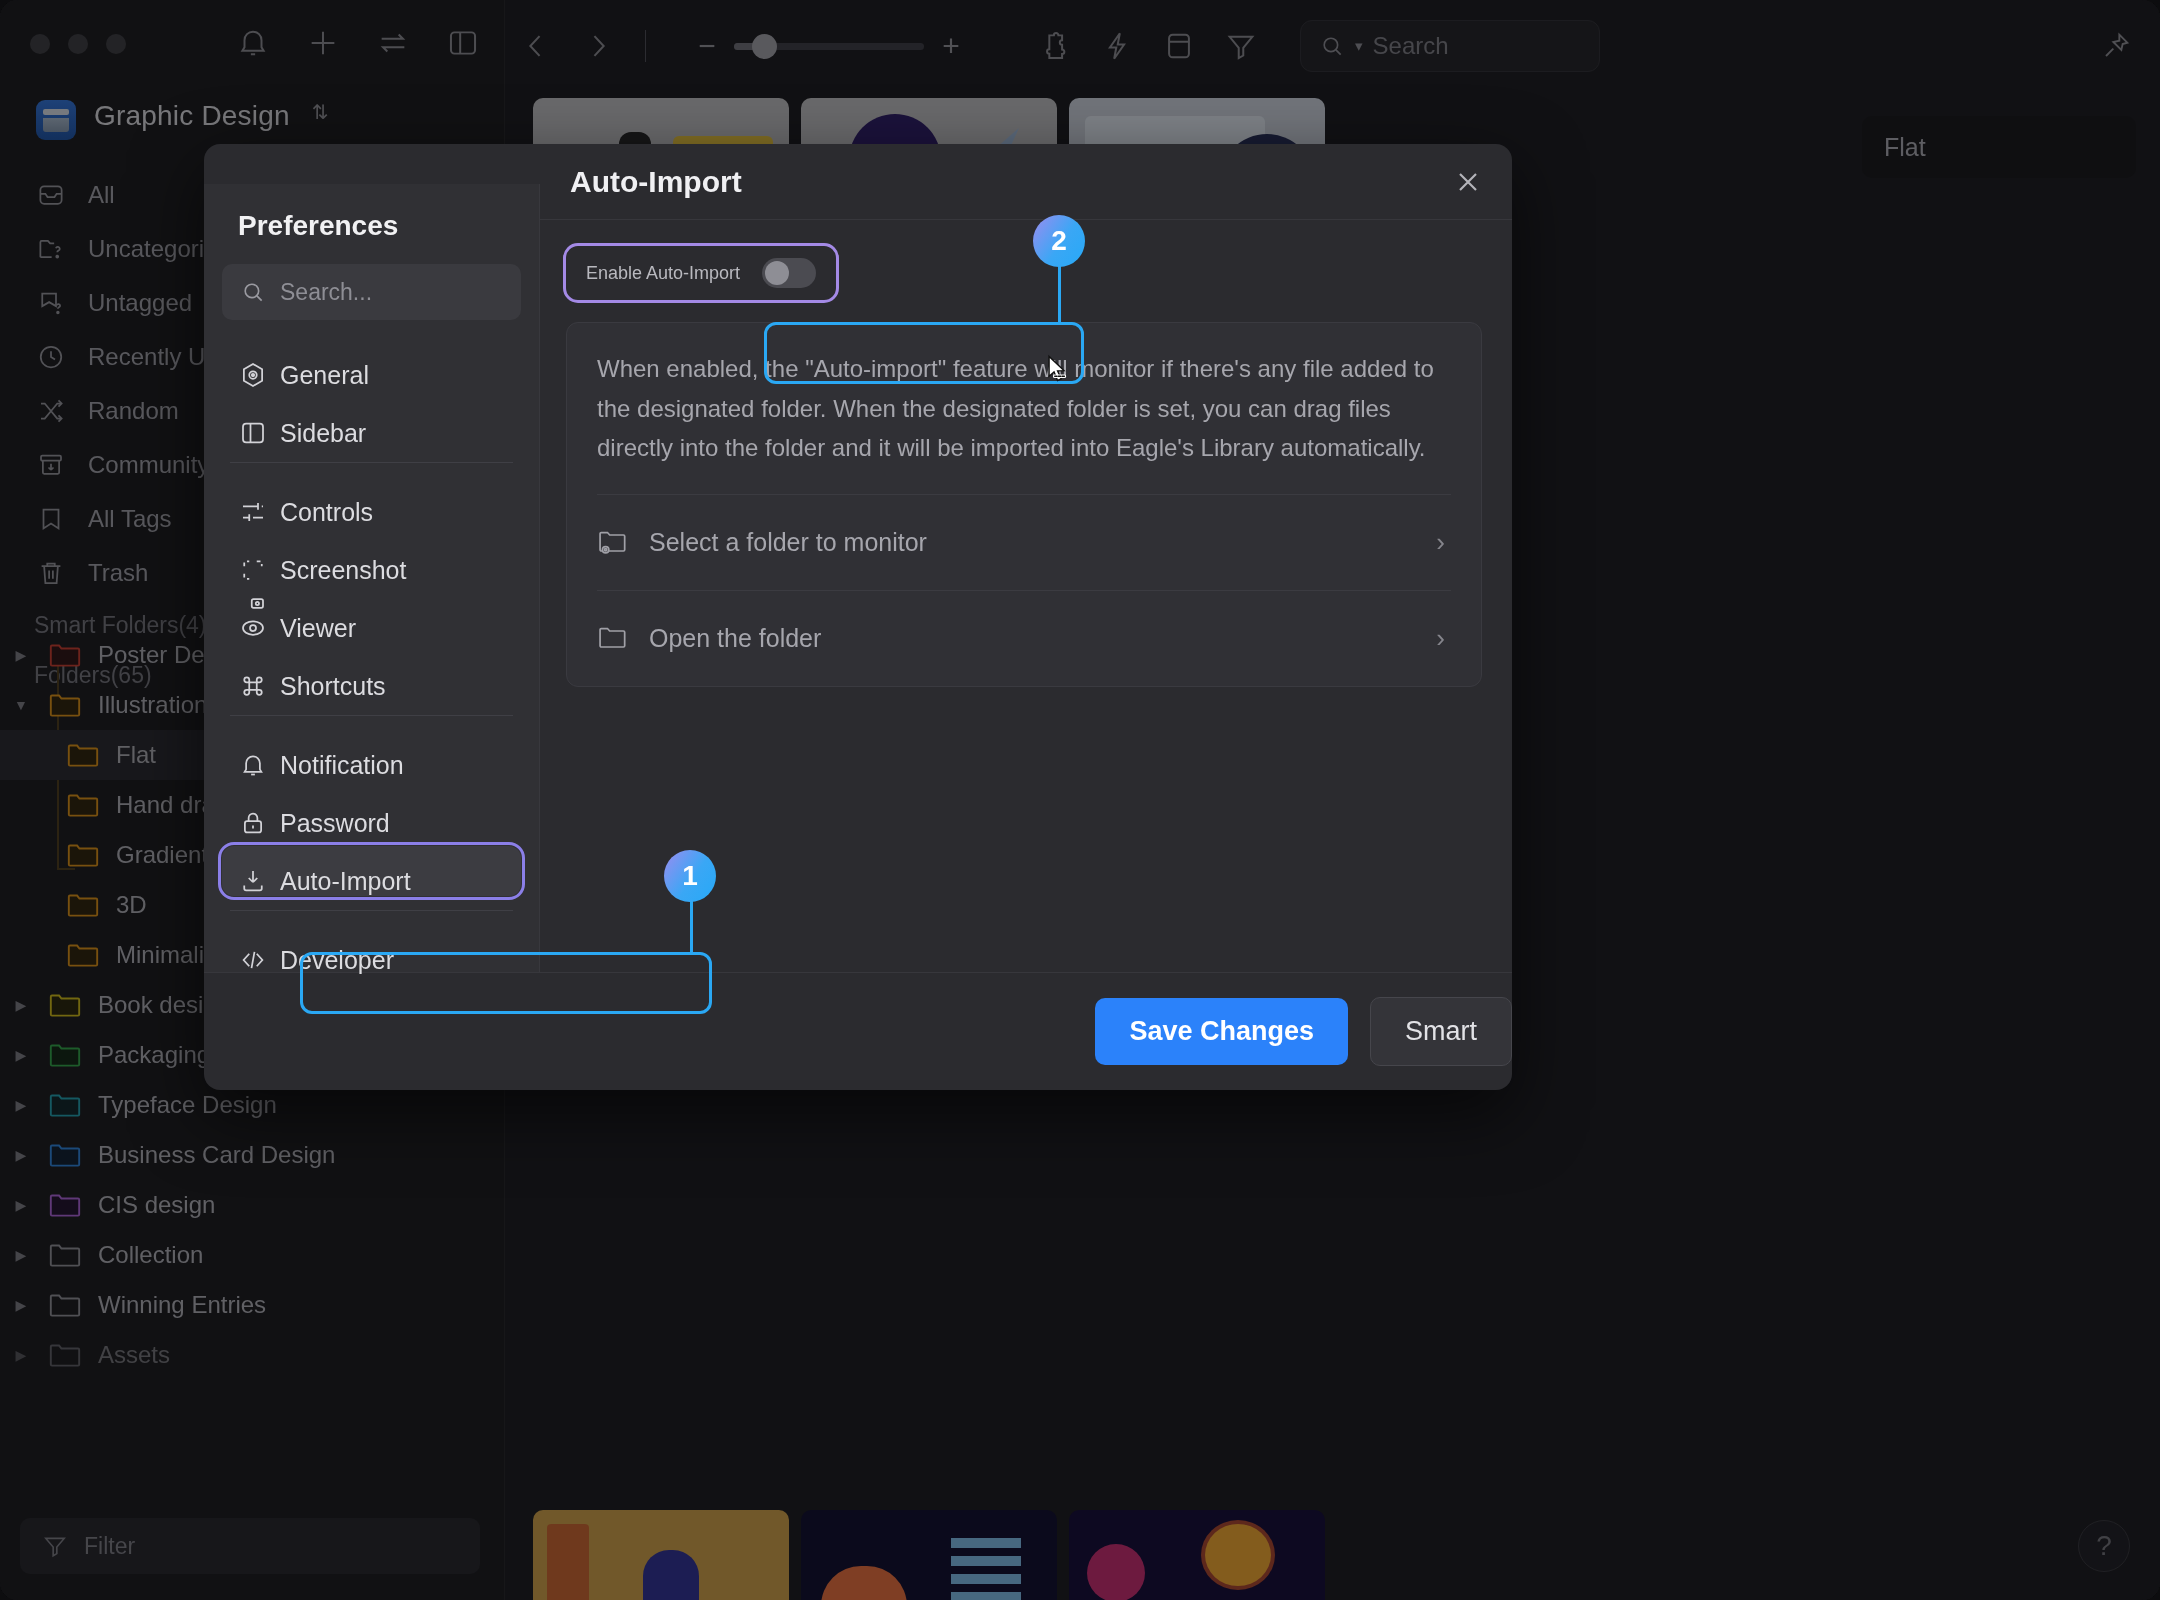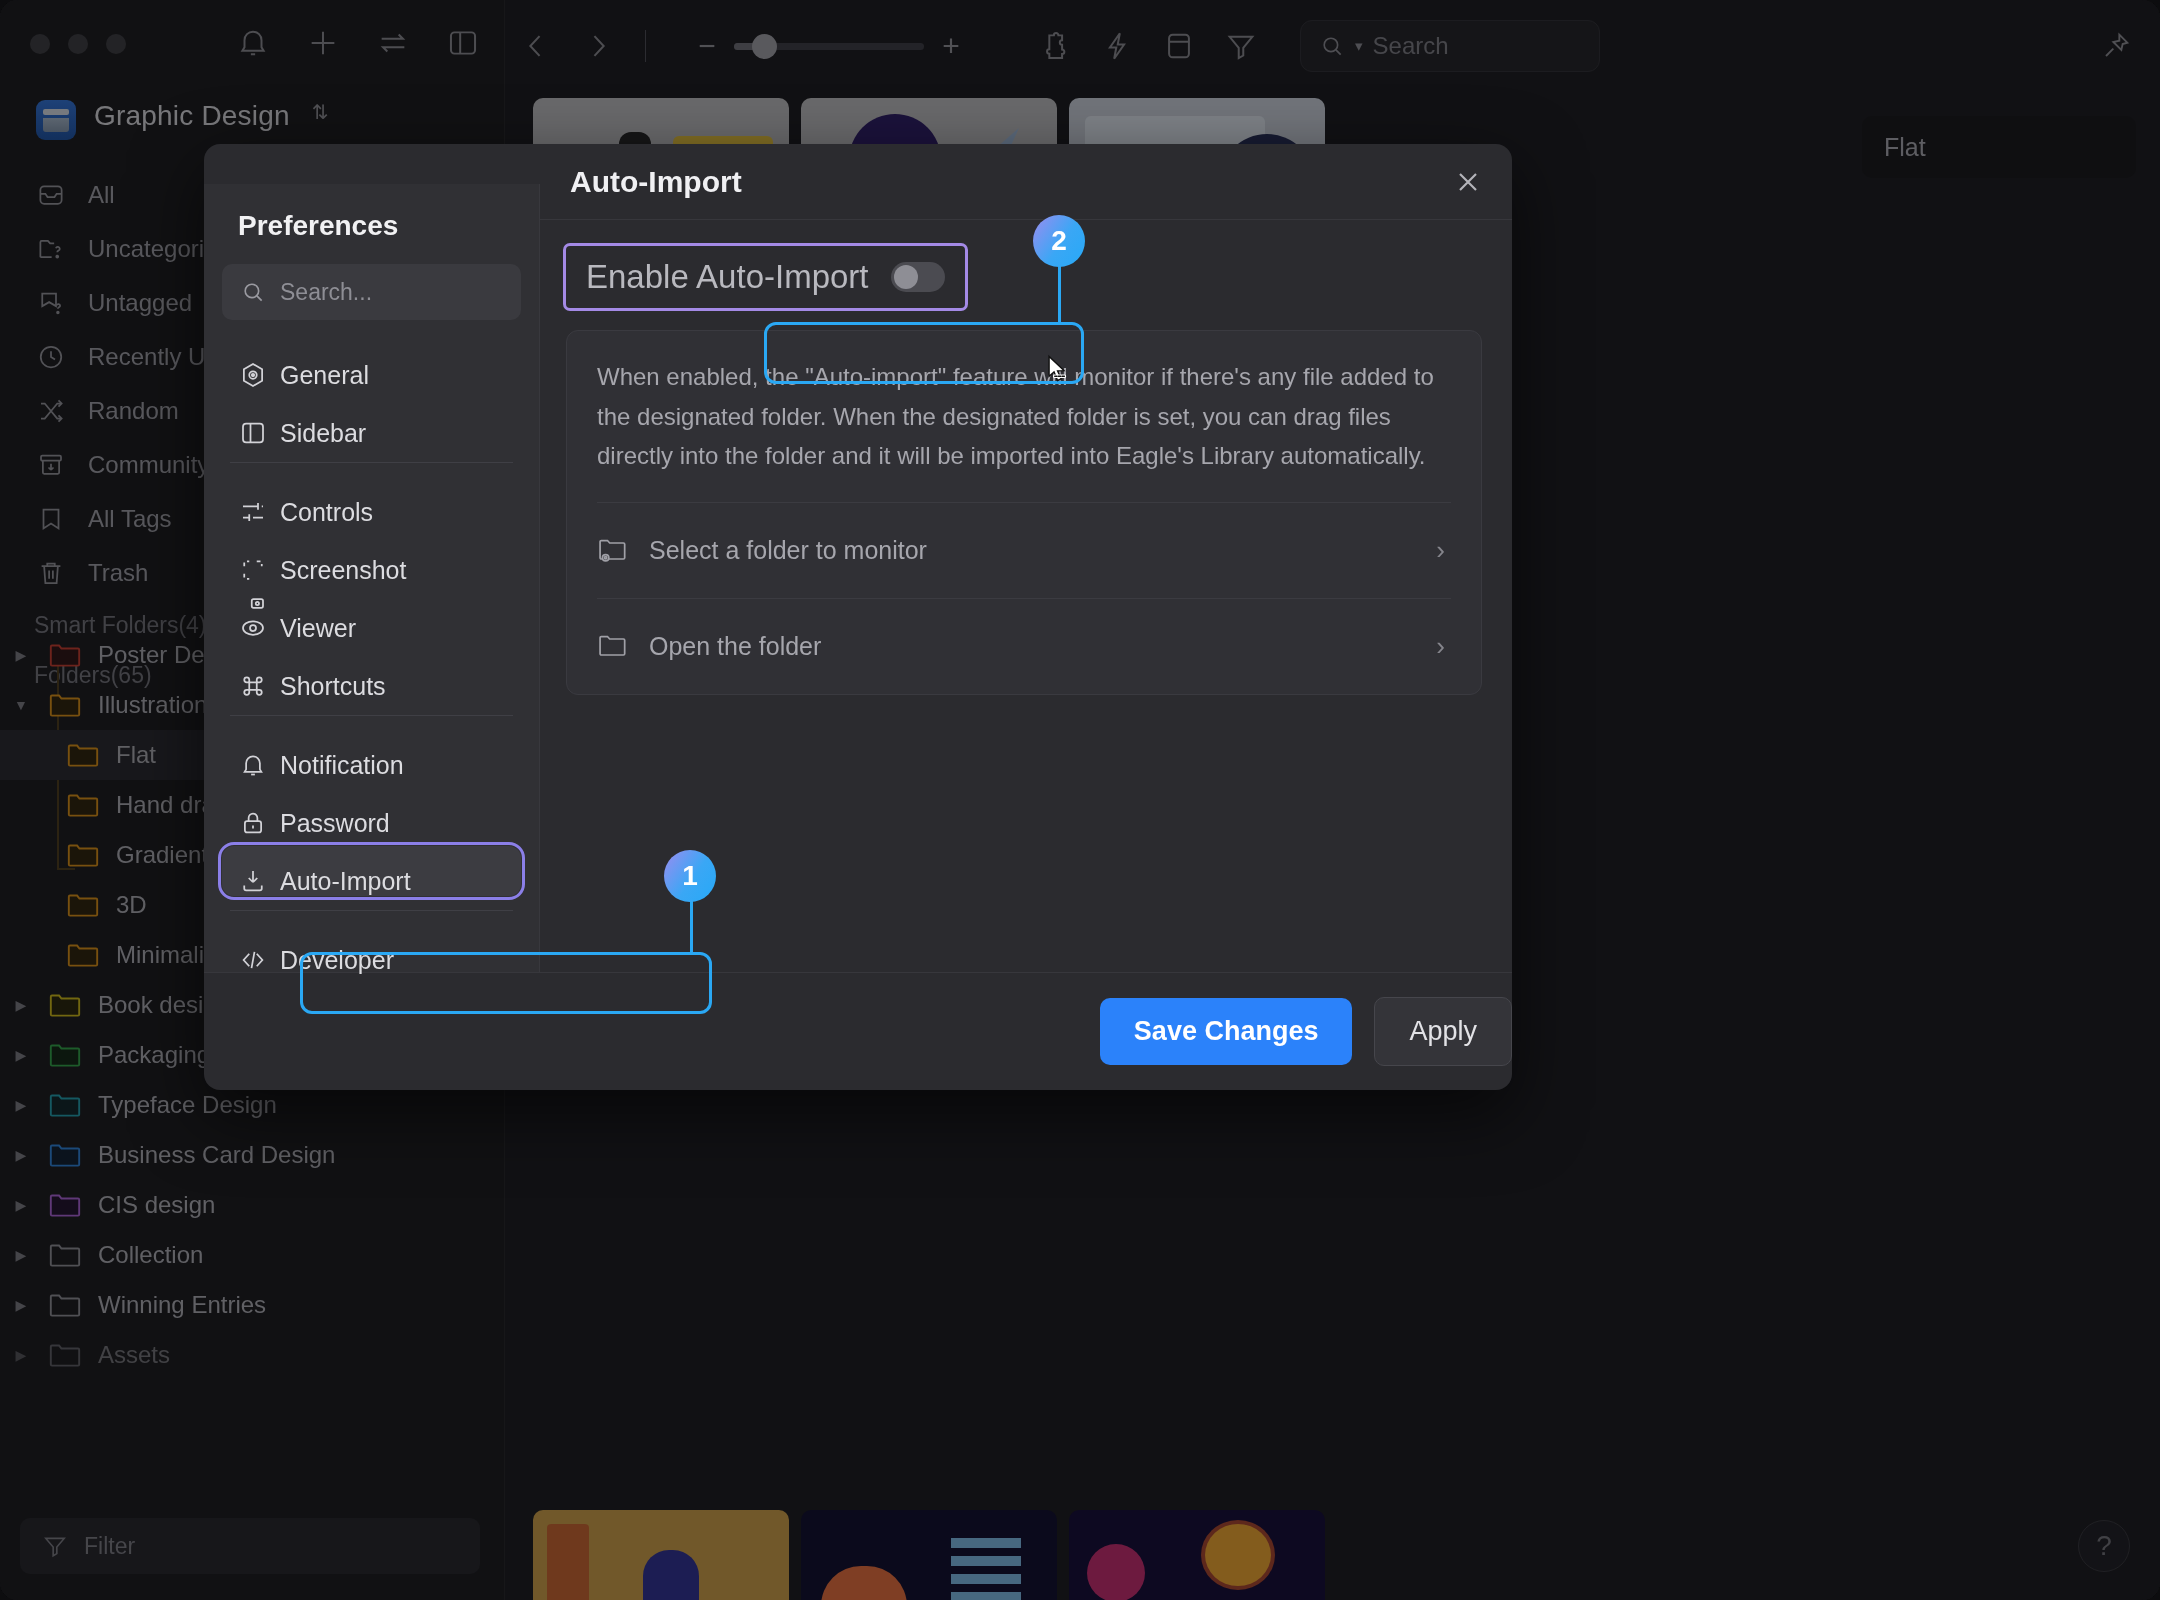--- a/index.html
+++ b/index.html
@@ -244,22 +244,22 @@
   }
   .dlg-head h2 { font-size: 30px; color: #f0f0f3; font-weight: bold; }
   .close-x {
     position: absolute; right: 28px; top: 22px;
     width: 32px; height: 32px; color: #b4b4ba;
   }
   .dlg-content { flex: 1; padding: 26px 30px 0 26px; }
 
   .toggle-row {
     display: inline-flex; align-items: center; gap: 22px;
-    padding: 12px 20px; border-radius: 4px;
-    color: #b9b9bf; font-size: 33px;
+    padding: 12px 20px; border-radius: 12px;
+    color: #b9b9bf; font-size: 18px;
     outline: 3px solid #a48ae6; outline-offset: 0;
   }
   .switch {
     width: 54px; height: 30px; border-radius: 16px; background: #4b4b51;
     position: relative; flex: none;
   }
   .switch::after {
     content:""; position: absolute; left: 3px; top: 3px;
     width: 24px; height: 24px; border-radius: 50%; background: #8e8e95;
   }
@@ -756,21 +756,21 @@
               <span>Open the folder</span>
               <span class="chev">›</span>
             </div>
           </div>
         </div>
       </div>
     </div>
 
     <div class="dlg-foot">
       <button class="btn-primary">Save Changes</button>
-      <button class="btn-ghost">Apply</button>
+      <button class="btn-ghost">Smart</button>
     </div>
   </div>
 
   <div class="hl-blue" style="left:300px;top:952px;width:412px;height:62px;"></div>
   <div class="badge-line" style="left:690px;top:882px;height:72px;"></div>
   <div class="badge" style="left:664px;top:850px;">1</div>
 
   <div class="hl-blue" style="left:764px;top:322px;width:320px;height:62px;"></div>
   <div class="badge-line" style="left:1058px;top:252px;height:72px;"></div>
   <div class="badge" style="left:1033px;top:215px;">2</div>

